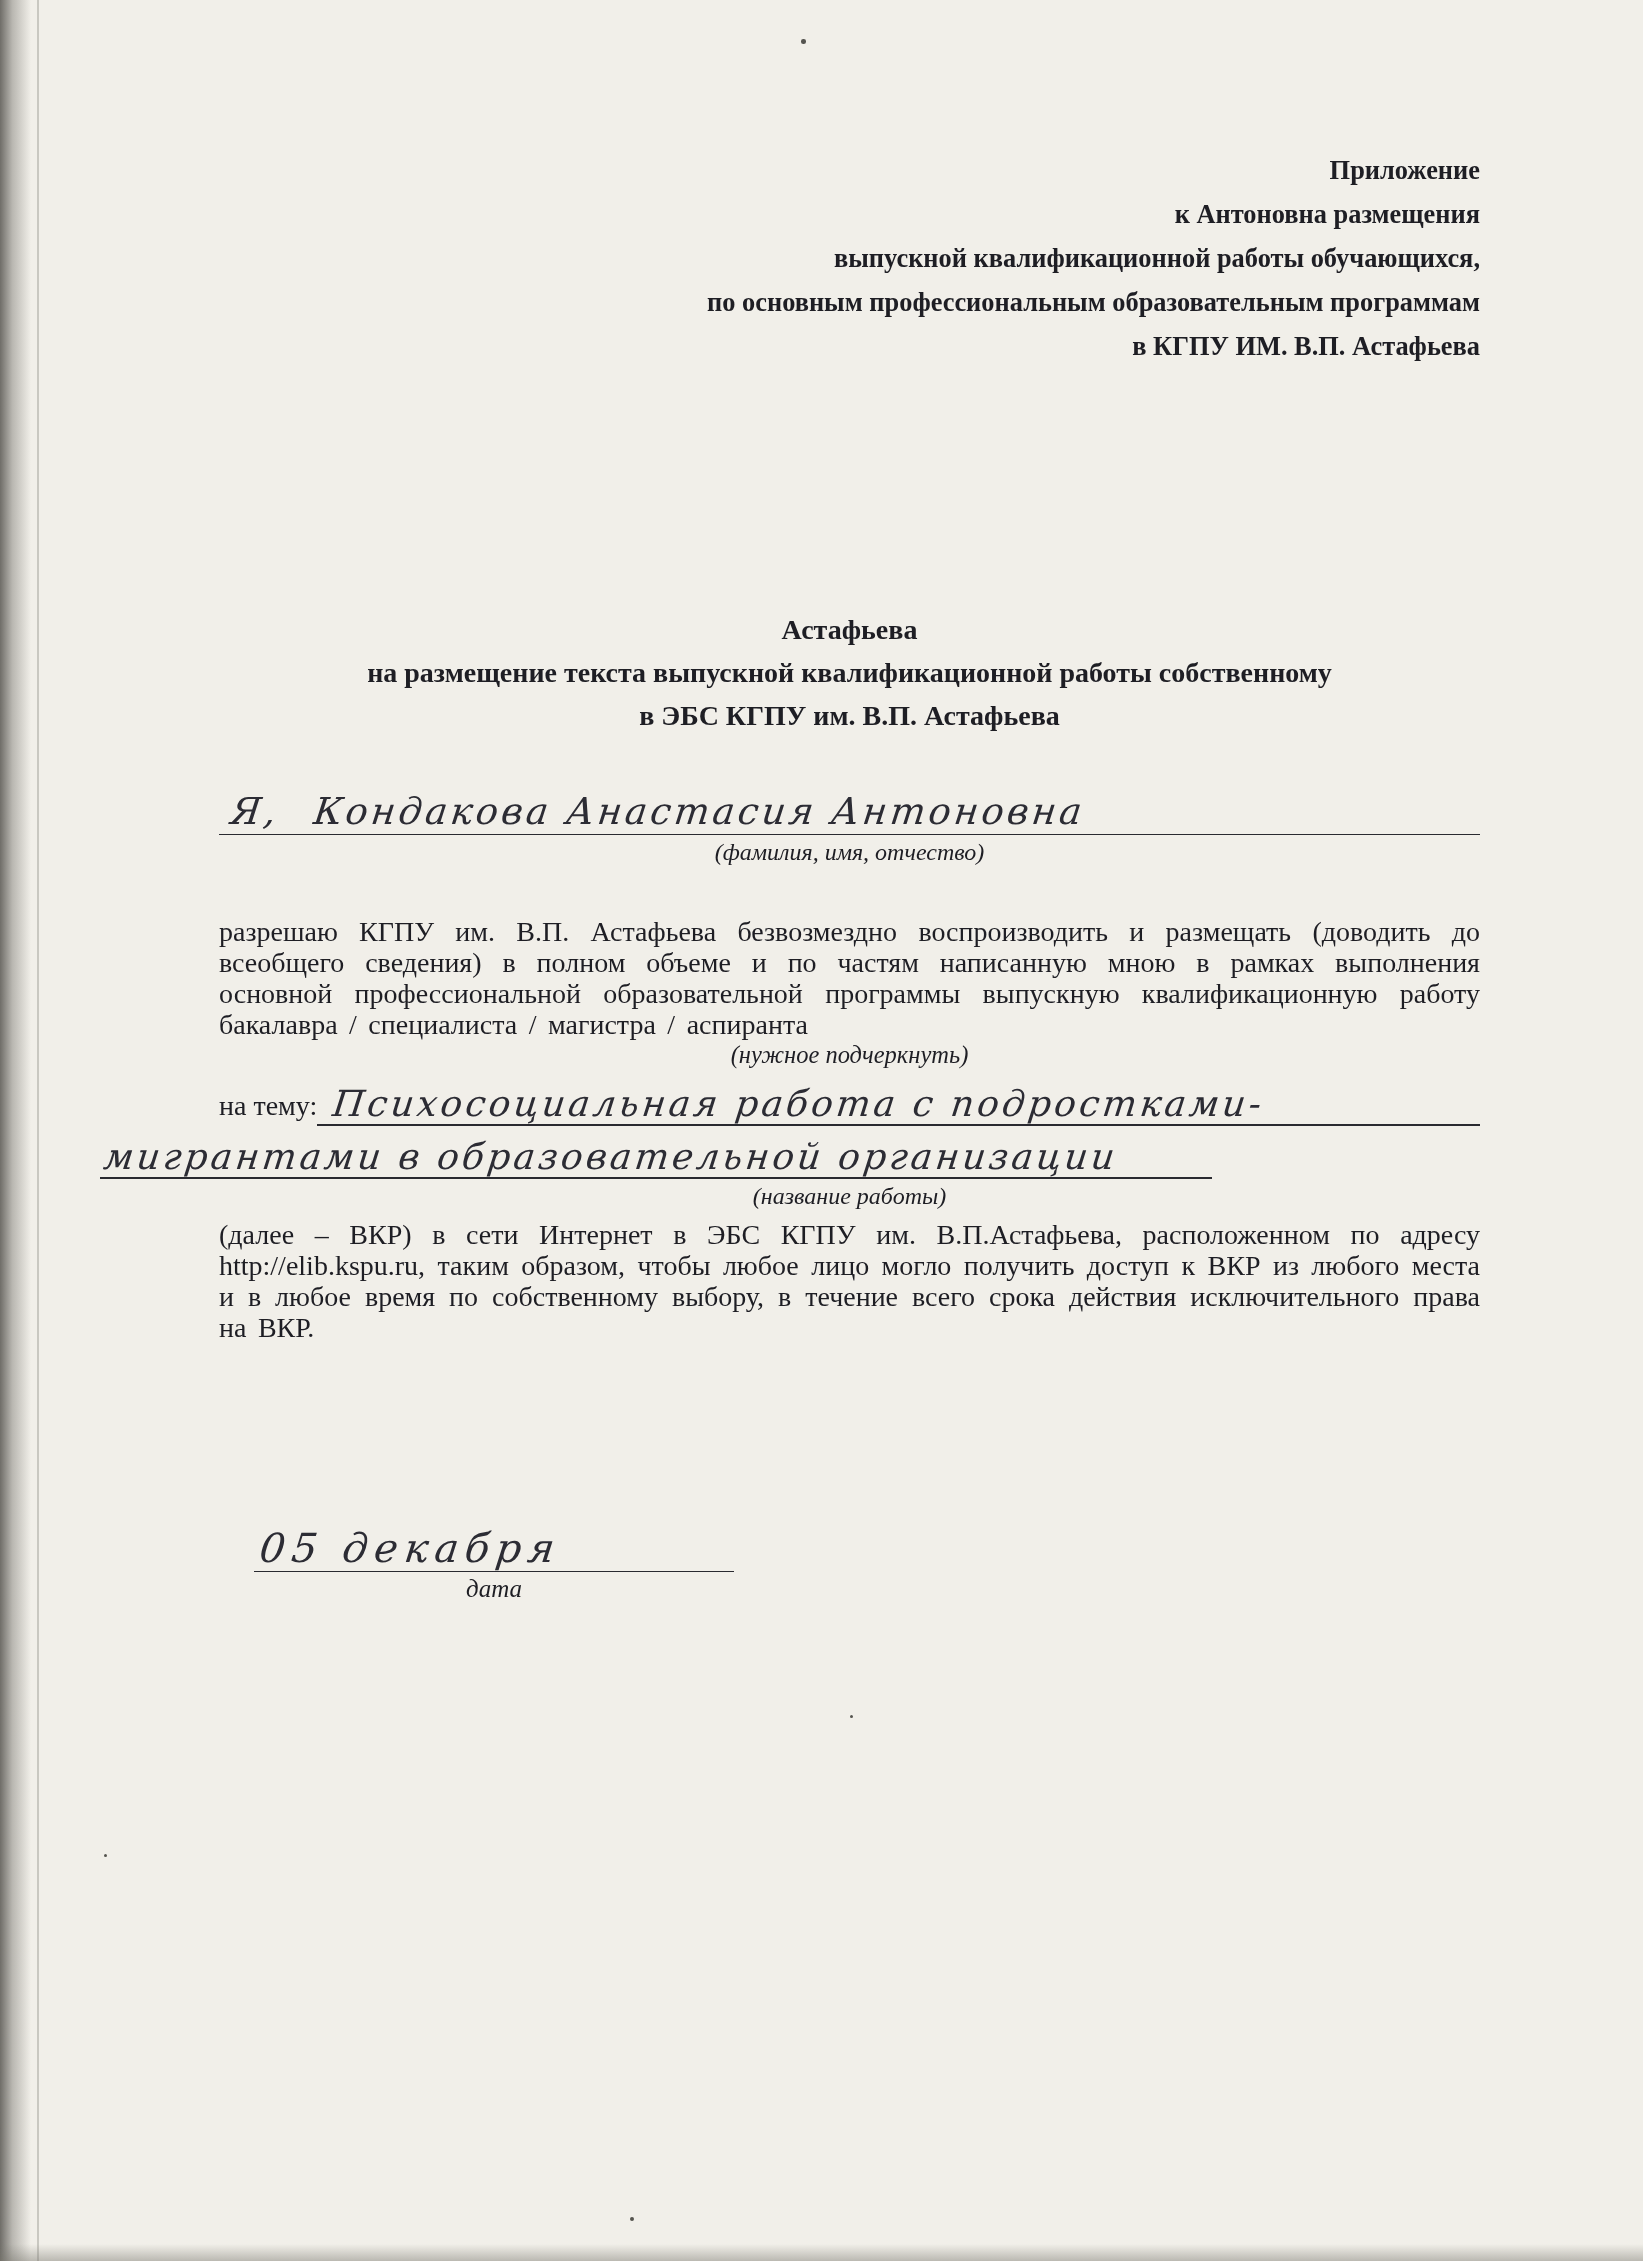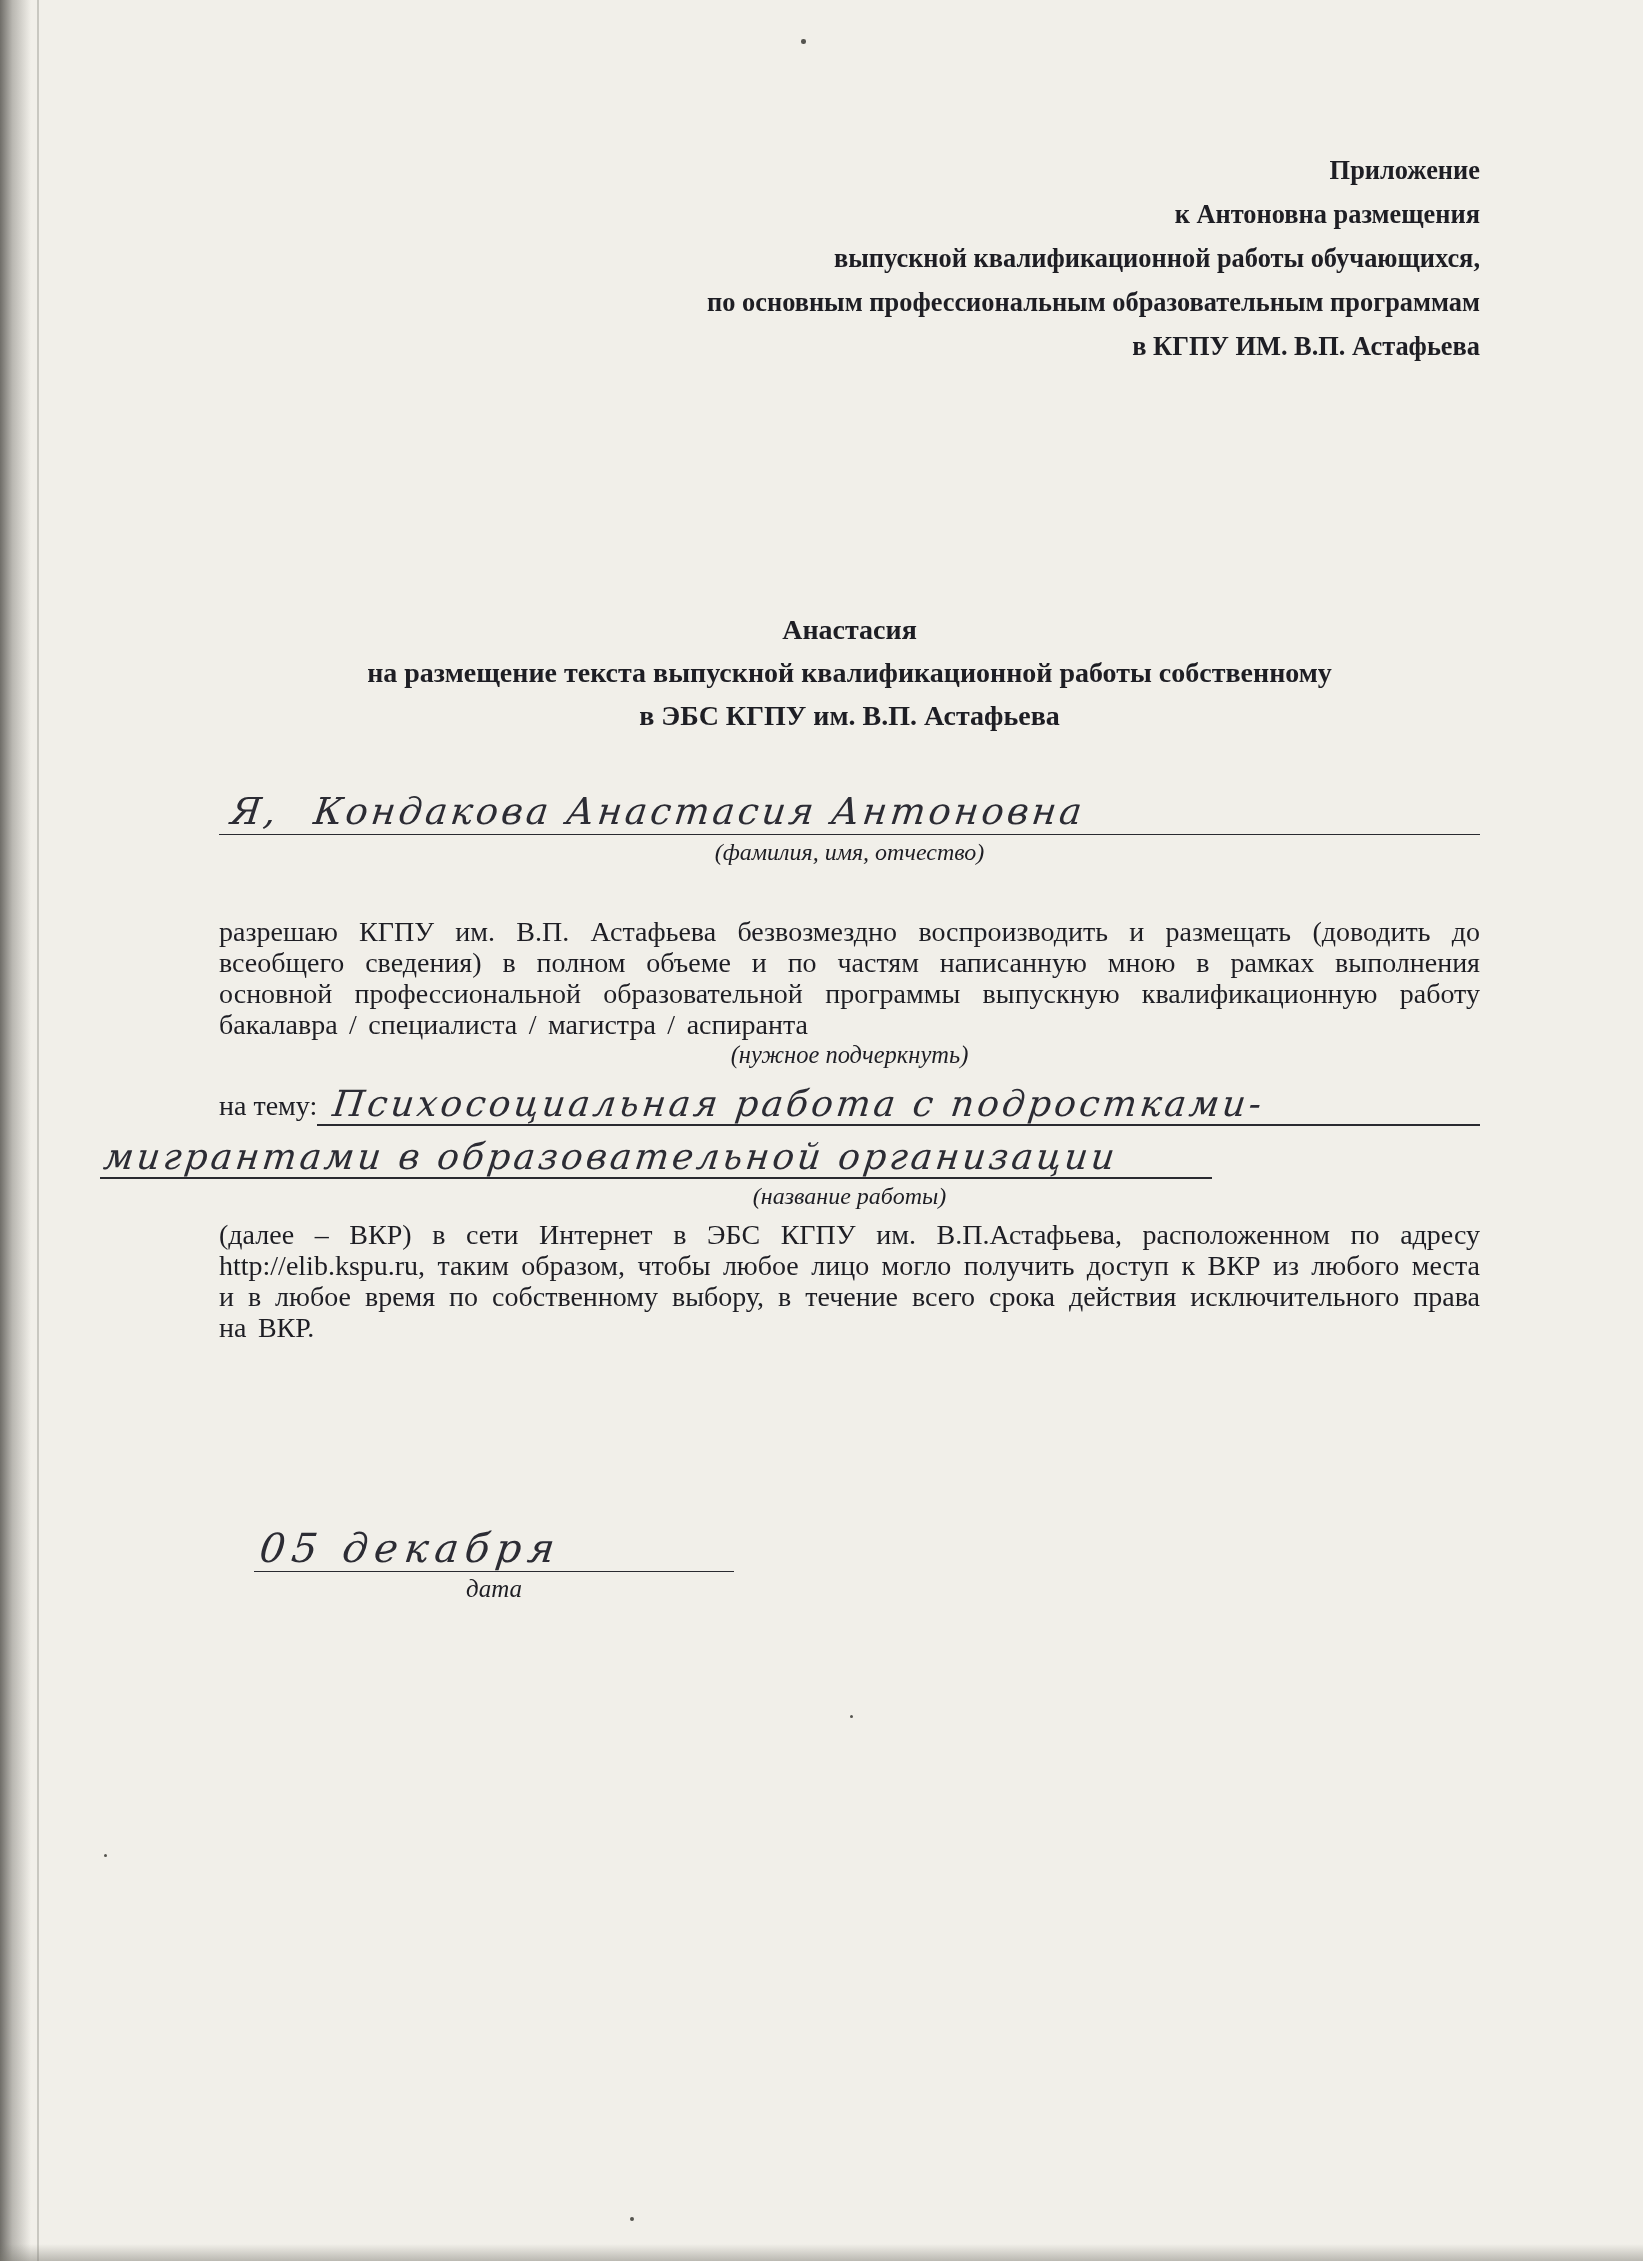--- a/index.html
+++ b/index.html
@@ -186,21 +186,21 @@
 
   <div class="appendix">
     <div>Приложение</div>
     <div>к Антоновна  размещения</div>
     <div>выпускной квалификационной работы обучающихся,</div>
     <div>по основным профессиональным образовательным программам</div>
     <div>в КГПУ ИМ. В.П. Астафьева</div>
   </div>
 
   <div class="doc-title">
-    <div>Анастасия</div>
+    <div>Астафьева</div>
     <div>на размещение текста выпускной квалификационной работы собственному</div>
     <div>в ЭБС КГПУ им. В.П. Астафьева</div>
   </div>
 
   <div class="name-line">
     <span class="hand prefix">Я,</span>
     <span class="hand">Кондакова  Анастасия  Антоновна</span>
   </div>
   <div class="caption">(фамилия, имя, отчество)</div>
 

